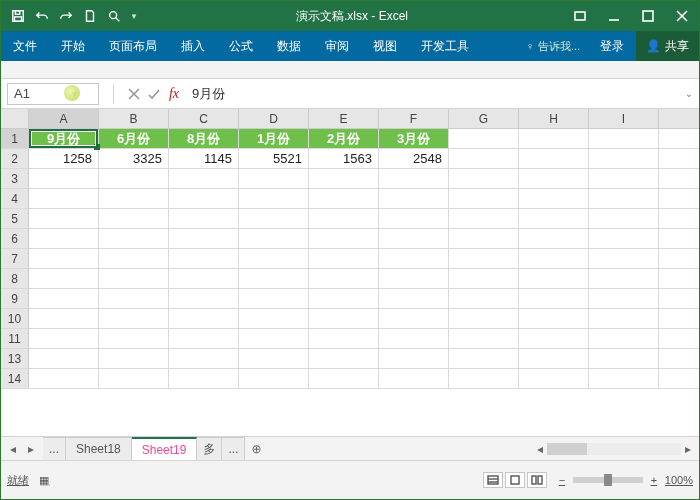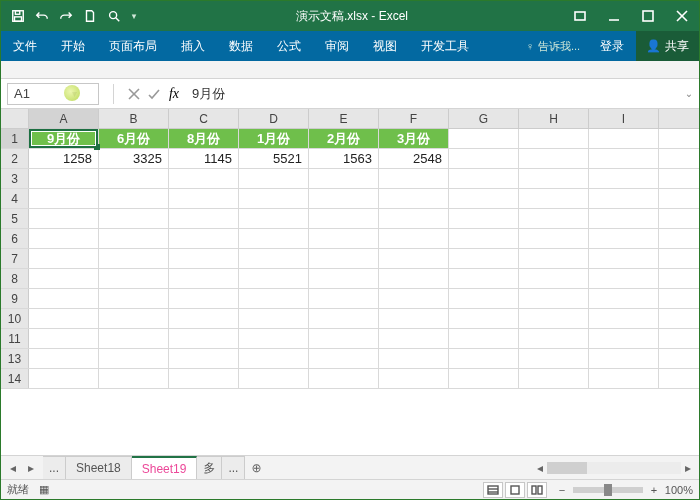--- a/index.html
+++ b/index.html
@@ -27,21 +27,21 @@
   .ribbon-strip { height: 18px; background: #f3f3f3; border-bottom: 1px solid #d4d4d4; box-shadow: 0 1px 2px rgba(0,0,0,0.08); }
 
   
   .fbar { height: 30px; display: flex; align-items: center; border-bottom: 1px solid #d4d4d4; background: #fff; font-size: 13px; }
   .namebox { width: 92px; height: 22px; margin: 0 4px 0 6px; border: 1px solid #c7c7c7; display: flex; align-items: center; position: relative; background: #fff; }
   .namebox input { border: none; outline: none; width: 60px; padding-left: 6px; font-size: 13px; color: #444; }
   .namebox .caret { color: #777; font-size: 10px; padding: 0 4px; cursor: pointer; }
   .cursor-highlight { position: absolute; left: 56px; top: 1px; width: 16px; height: 16px; border-radius: 50%; background: radial-gradient(circle at 40% 40%, #eaf5a6, #b4d648); opacity: 0.9; }
   .fbar .sep { width: 1px; height: 20px; background: #d4d4d4; margin: 0 10px; }
   .fbar .btn { width: 20px; height: 20px; display: flex; align-items: center; justify-content: center; color: #888; cursor: pointer; }
-  .fbar .btn.fx { font-style: italic; font-family: "Times New Roman", serif; color: #000000; font-size: 14px; }
+  .fbar .btn.fx { font-style: italic; font-family: "Times New Roman", serif; color: #b91c1c; font-size: 14px; }
   .fbar .fvalue { flex: 1; padding-left: 8px; color: #333; }
   .fbar .expand { width: 20px; text-align: center; color: #888; cursor: pointer; font-size: 10px; }
 
   
   .gridwrap { position: relative; flex: 1; overflow: hidden; display: flex; flex-direction: column; }
   .colhdr { height: 20px; display: flex; background: #e6e6e6; border-bottom: 1px solid #ccc; font-size: 12px; color: #444; }
   .corner { width: 28px; border-right: 1px solid #ccc; background: #e6e6e6; }
   .colhdr .ch { width: 70px; border-right: 1px solid #ccc; display: flex; align-items: center; justify-content: center; background: #e6e6e6; }
   .colhdr .ch.sel { background: #d3d3d3; }
   .grid { flex: 1; overflow: hidden; position: relative; }
@@ -63,21 +63,21 @@
   .stab.active { background: #fff; color: #ec4899; border-top: 2px solid #217346; border-bottom: 1px solid #fff; margin-bottom: -1px; }
   .stab.hidden-ind { padding: 0 6px; }
   .addsheet { width: 22px; display: flex; align-items: center; justify-content: center; color: #666; cursor: pointer; }
   .sheetbar .sp { flex: 1; }
   .hscroll { width: 170px; display: flex; align-items: center; padding: 0 4px; }
   .hscroll .track { flex: 1; height: 12px; background: #ececec; position: relative; }
   .hscroll .thumb { position: absolute; left: 0; top: 0; height: 12px; width: 40px; background: #cfcfcf; }
   .hscroll .ar { width: 14px; height: 14px; display: flex; align-items: center; justify-content: center; color: #666; }
 
   
-  .status { height: 20px; border-top: 1px solid #d4d4d4; background: #f3f3f3; display: flex; align-items: center; font-size: 11px; color: #555; padding: 0 6px; }
+  .status { height: 39px; border-top: 1px solid #d4d4d4; background: #f3f3f3; display: flex; align-items: center; font-size: 11px; color: #555; padding: 0 6px; text-decoration: underline; }
   .status .right { margin-left: auto; display: flex; align-items: center; gap: 8px; }
   .viewbtns { display: flex; gap: 2px; }
   .viewbtns .vb { width: 20px; height: 16px; border: 1px solid #c7c7c7; background: #fff; cursor: pointer; display:flex;align-items:center;justify-content:center; }
   .viewbtns .vb svg{width:12px;height:10px;stroke:#555;fill:none;stroke-width:1.4;}
   .zoom { display: flex; align-items: center; gap: 4px; }
   .zoom .zb { width: 14px; text-align: center; cursor: pointer; }
   .zoom .zt { width: 70px; height: 6px; background: #cfcfcf; position: relative; }
   .zoom .zh { position: absolute; left: 50%; top: -3px; width: 8px; height: 12px; background: #888; transform: translateX(-50%); }
 </style>
 </head>
@@ -141,22 +141,22 @@
           </svg>
         </div>
     </div>
   </div>
 
   <div class="ribbon">
     <div class="tab">文件</div>
     <div class="tab">开始</div>
     <div class="tab">页面布局</div>
     <div class="tab">插入</div>
+    <div class="tab">公式</div>
     <div class="tab">数据</div>
-    <div class="tab">公式</div>
     <div class="tab">审阅</div>
     <div class="tab">视图</div>
     <div class="tab">开发工具</div>
     <div class="right">
       <div class="tell">
           <span>♀</span>
           <span>告诉我...</span>
         </div>
       <div class="tab">登录</div>
       <div class="share">

